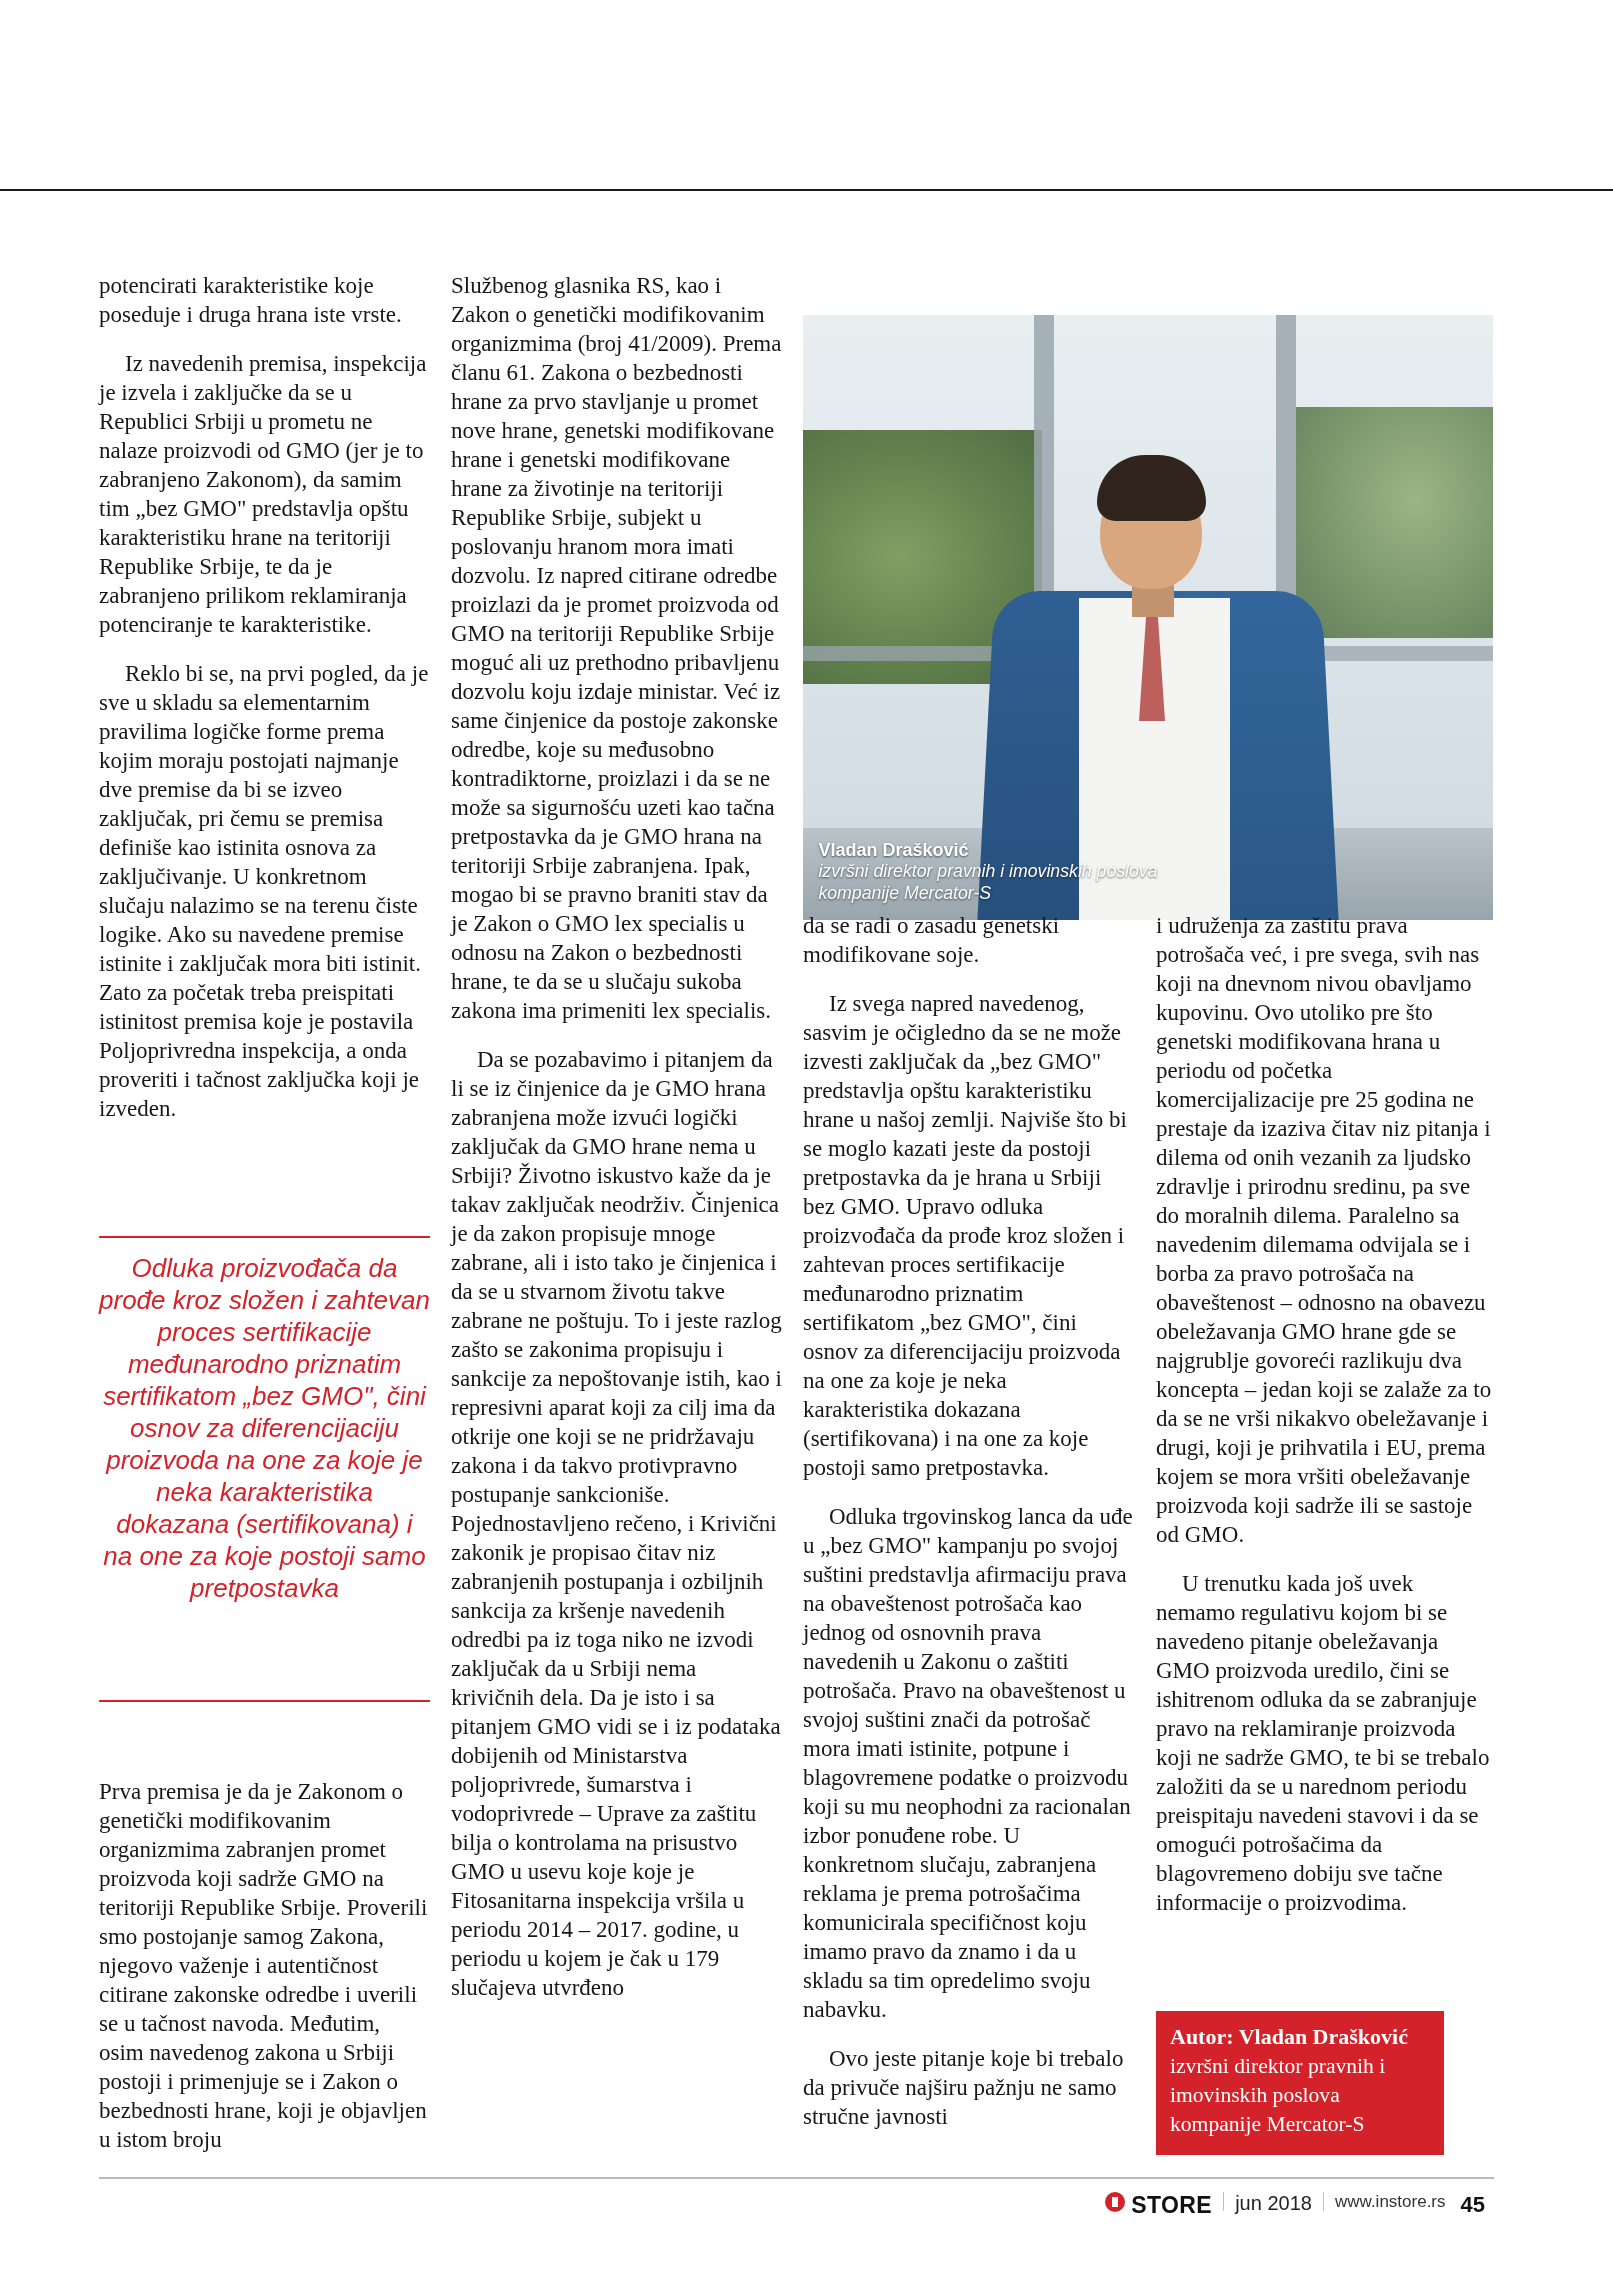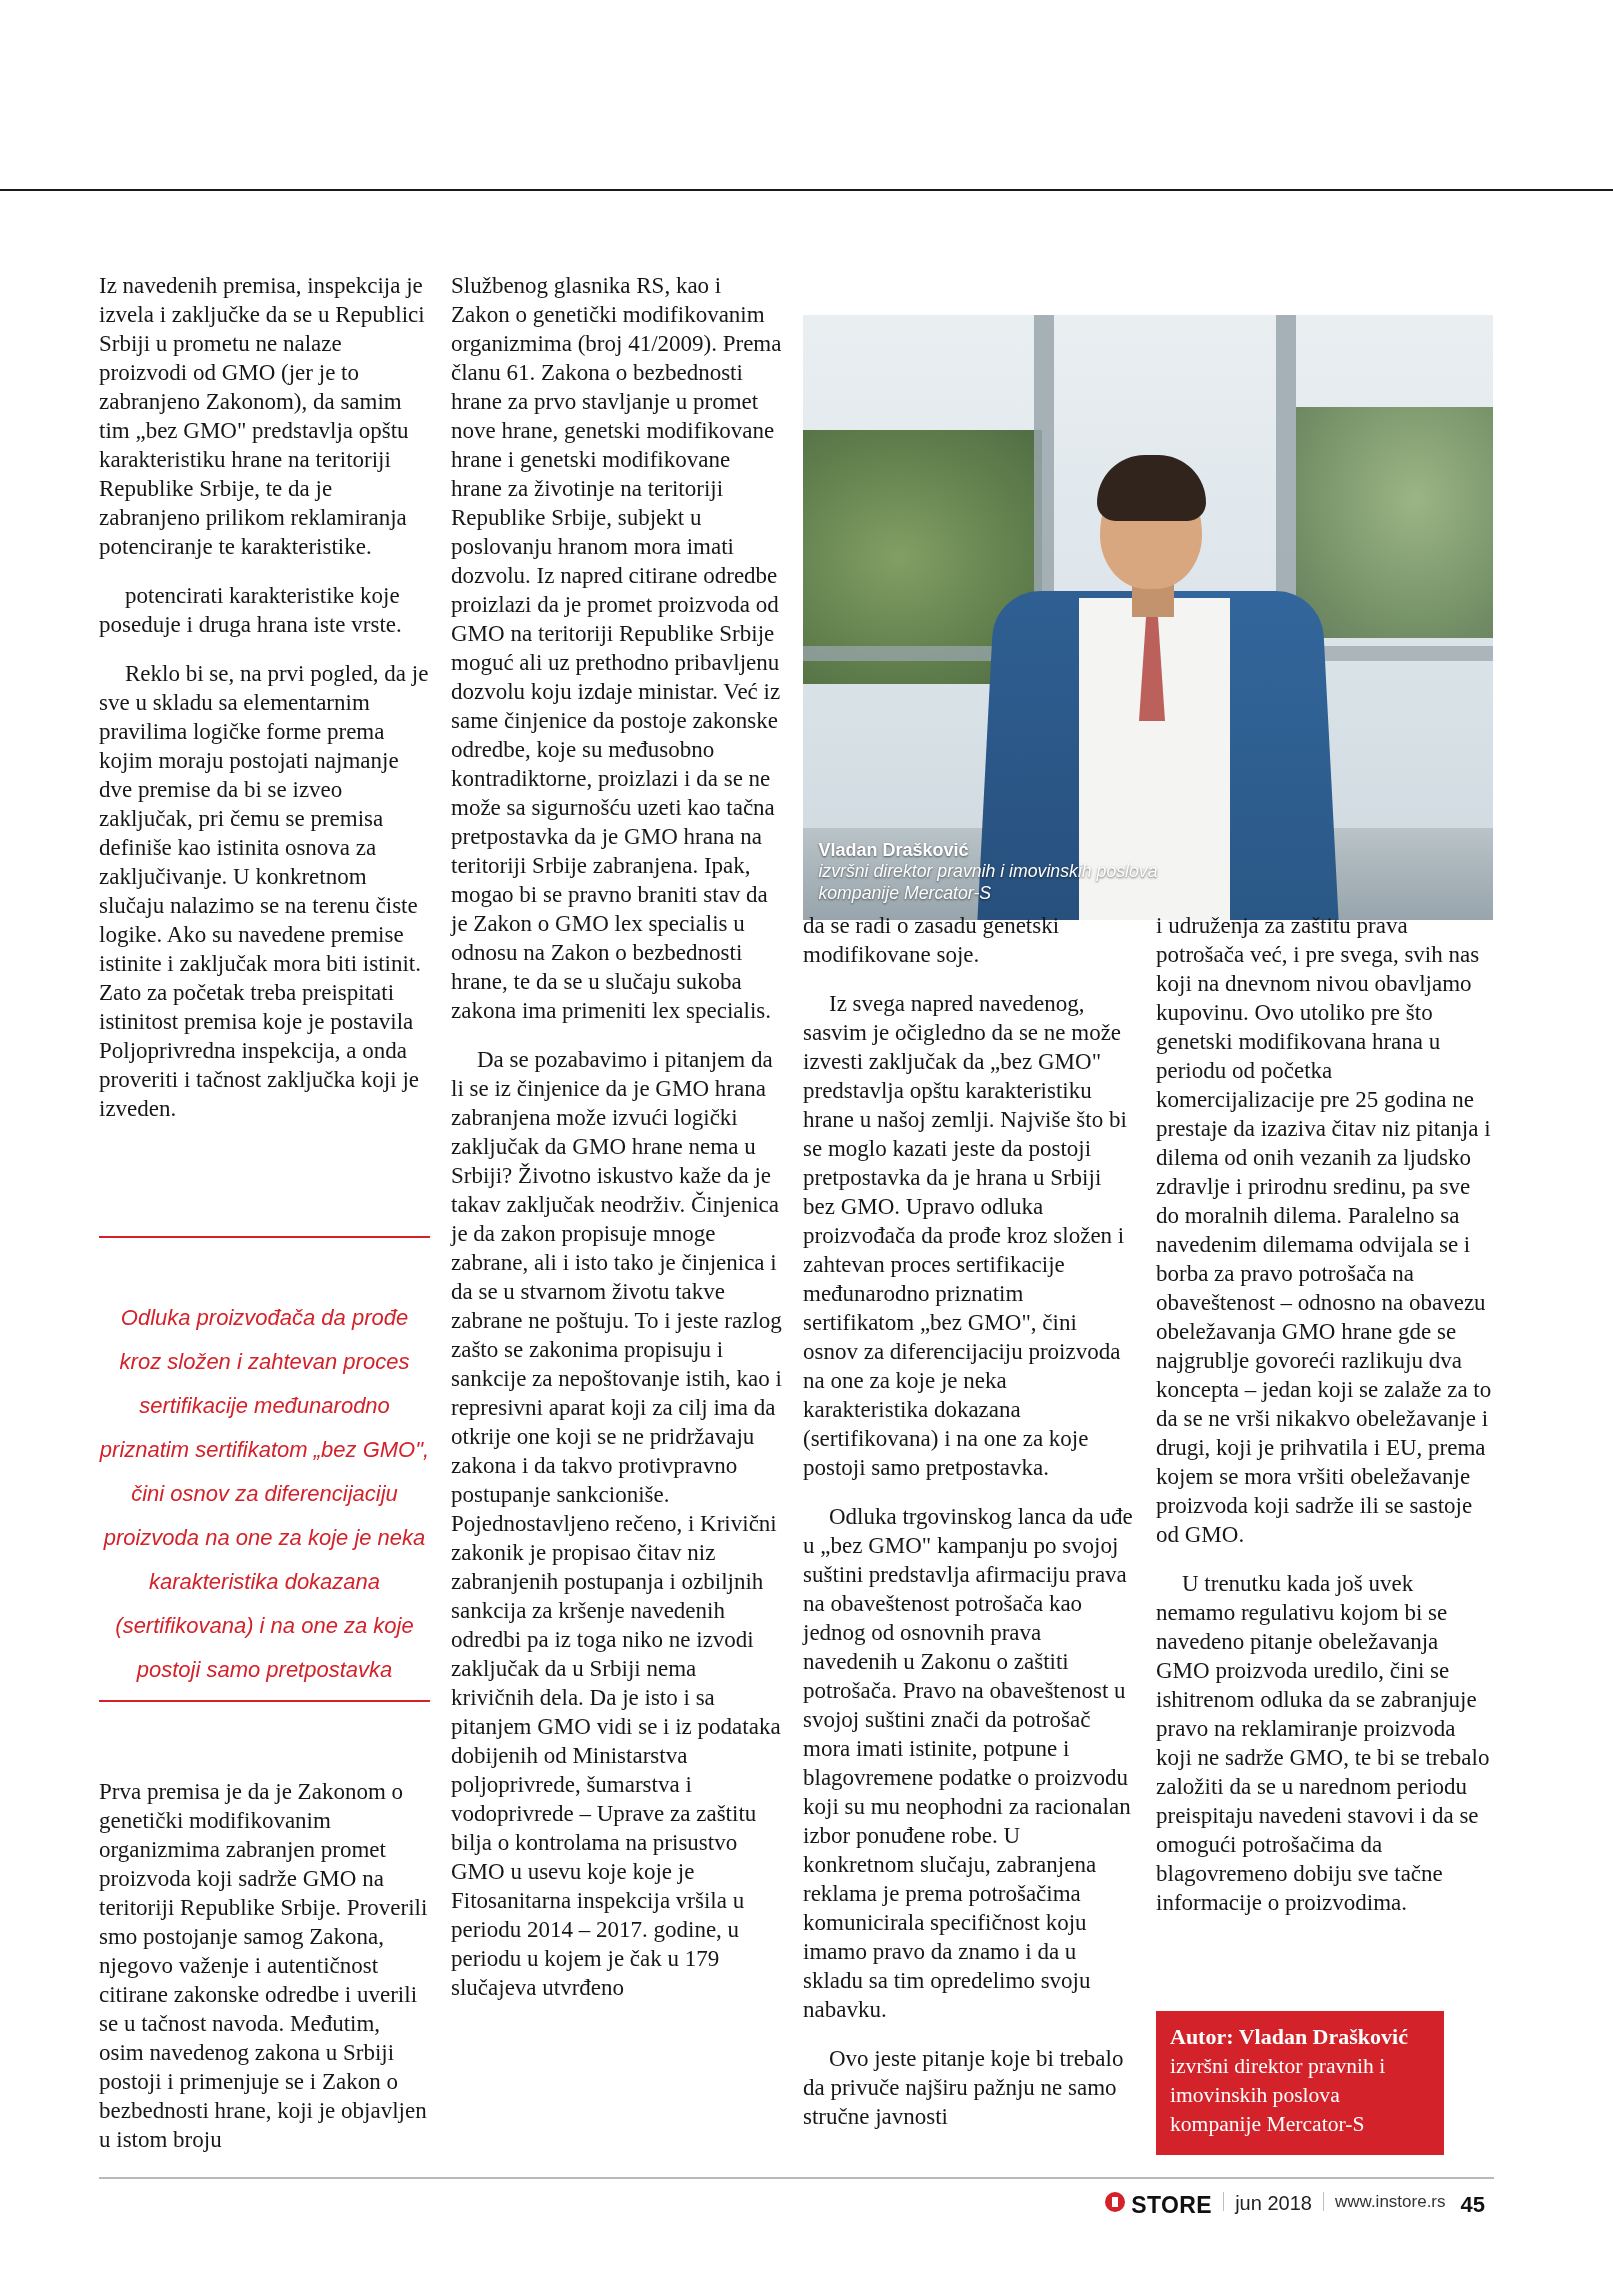--- a/index.html
+++ b/index.html
@@ -164,27 +164,27 @@
   .photo-caption .name {
     font-weight: bold;
     font-style: normal;
     font-size: 18px;
   }
 
   
   .pullquote {
     position: absolute;
     left: 99px;
-    top: 1296px;
+    top: 1252px;
     width: 331px;
     color: #d3222a;
     font-family: "Liberation Sans", sans-serif;
     font-style: italic;
-    font-size: 22px;
-    line-height: 44px;
+    font-size: 26px;
+    line-height: 32px;
     text-align: center;
   }
   .pq-rule {
     position: absolute;
     left: 99px;
     width: 331px;
     height: 2.3px;
     background: #d3222a;
   }
   .pq-rule-top { top: 1236px; }
@@ -276,22 +276,22 @@
   }
 </style>
 </head>
 <body>
 
 <div class="page">
 
   <div class="top-rule"></div>
 
   <div class="col col-1">
+    <p>potencirati karakteristike koje poseduje i druga hrana iste vrste.</p>
     <p>Iz navedenih premisa, inspekcija je izvela i zaključke da se u Republici Srbiji u prometu ne nalaze proizvodi od GMO (jer je to zabranjeno Zakonom), da samim tim „bez GMO" predstavlja opštu karakteristiku hrane na teritoriji Republike Srbije, te da je zabranjeno prilikom reklamiranja potenciranje te karakteristike.</p>
-    <p>potencirati karakteristike koje poseduje i druga hrana iste vrste.</p>
     <p>Reklo bi se, na prvi pogled, da je sve u skladu sa elementarnim pravilima logičke forme prema kojim moraju postojati najmanje dve premise da bi se izveo zaključak, pri čemu se premisa definiše kao istinita osnova za zaključivanje. U konkretnom slučaju nalazimo se na terenu čiste logike. Ako su navedene premise istinite i zaključak mora biti istinit. Zato za početak treba preispitati istinitost premisa koje je postavila Poljoprivredna inspekcija, a onda proveriti i tačnost zaključka koji je izveden.</p>
   </div>
 
   <div class="pq-rule pq-rule-top"></div>
   <div class="pullquote">Odluka proizvođača da prođe kroz složen i zahtevan proces sertifikacije međunarodno priznatim sertifikatom „bez GMO", čini osnov za diferencijaciju proizvoda na one za koje je neka karakteristika dokazana (sertifikovana) i na one za koje postoji samo pretpostavka</div>
   <div class="pq-rule pq-rule-bot"></div>
 
   <div class="col col-1b">
     <p>Prva premisa je da je Zakonom o genetički modifikovanim organizmima zabranjen promet proizvoda koji sadrže GMO na teritoriji Republike Srbije. Proverili smo postojanje samog Zakona, njegovo važenje i autentičnost citirane zakonske odredbe i uverili se u tačnost navoda. Međutim, osim navedenog zakona u Srbiji postoji i primenjuje se i Zakon o bezbednosti hrane, koji je objavljen u istom broju</p>
   </div>

